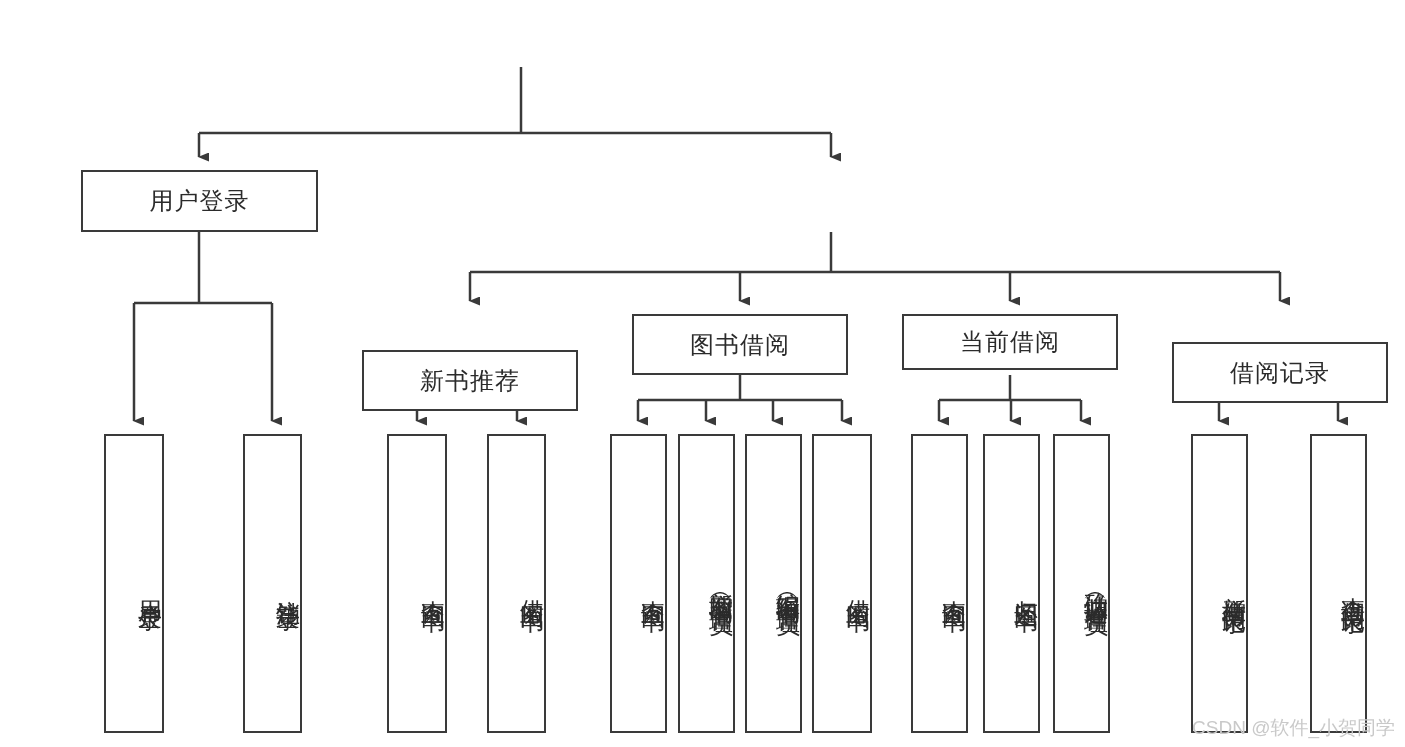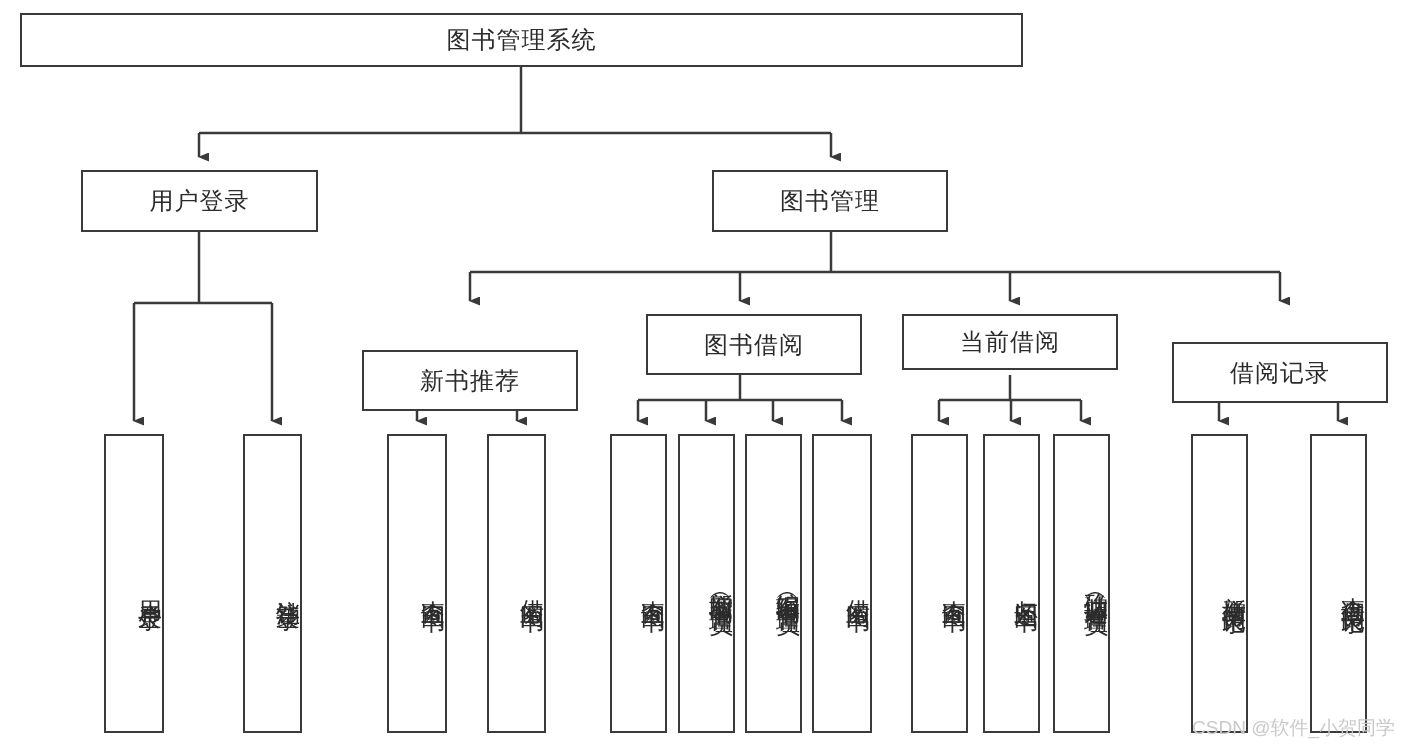--- a/index.html
+++ b/index.html
@@ -111,27 +111,25 @@
       <path d="M 1011 400 L 1011 421" marker-end="url(#arrowhead)"></path>
       <path d="M 1081 400 L 1081 421" marker-end="url(#arrowhead)"></path>
 
       <path d="M 1280 375 L 1280 400"></path>
       <path d="M 1219 400 L 1338 400"></path>
       <path d="M 1219 400 L 1219 421" marker-end="url(#arrowhead)"></path>
       <path d="M 1338 400 L 1338 421" marker-end="url(#arrowhead)"></path>
     </g>
   </svg>
 
-  <div class="node node-h" style="left: 20px; top: 13px; width: 1003px; height: 54px;">图书管理系统</div>
 
   <div class="node node-h" style="left: 81px; top: 170px; width: 237px; height: 62px;">用户登录</div>
-  <div class="node node-h" style="left: 712px; top: 170px; width: 236px; height: 62px;">图书管理</div>
 
   <div class="node node-h" style="left: 362px; top: 314px; width: 216px; height: 61px; margin-top: 36px;">新书推荐</div>
-  <div class="node node-h" style="left: 646px; top: 314px; width: 216px; height: 61px;">图书借阅</div>
+  <div class="node node-h" style="left: 632px; top: 314px; width: 216px; height: 61px;">图书借阅</div>
   <div class="node node-h" style="left: 902px; top: 314px; width: 216px; height: 56px;">当前借阅</div>
   <div class="node node-h" style="left: 1172px; top: 314px; width: 216px; height: 61px; margin-top: 28px;">借阅记录</div>
 
   <div class="node node-v" style="left: 104px; top: 434px; width: 60px; height: 299px;">用户登录</div>
   <div class="node node-v" style="left: 243px; top: 434px; width: 59px; height: 299px;">注销登录</div>
   <div class="node node-v" style="left: 387px; top: 434px; width: 60px; height: 299px;">查询图书</div>
   <div class="node node-v" style="left: 487px; top: 434px; width: 59px; height: 299px;">借阅图书</div>
   <div class="node node-v" style="left: 610px; top: 434px; width: 57px; height: 299px;">查询图书</div>
   <div class="node node-v" style="left: 678px; top: 434px; width: 57px; height: 299px;">新增图书（管理员）</div>
   <div class="node node-v" style="left: 745px; top: 434px; width: 57px; height: 299px;">编辑图书（管理员）</div>

